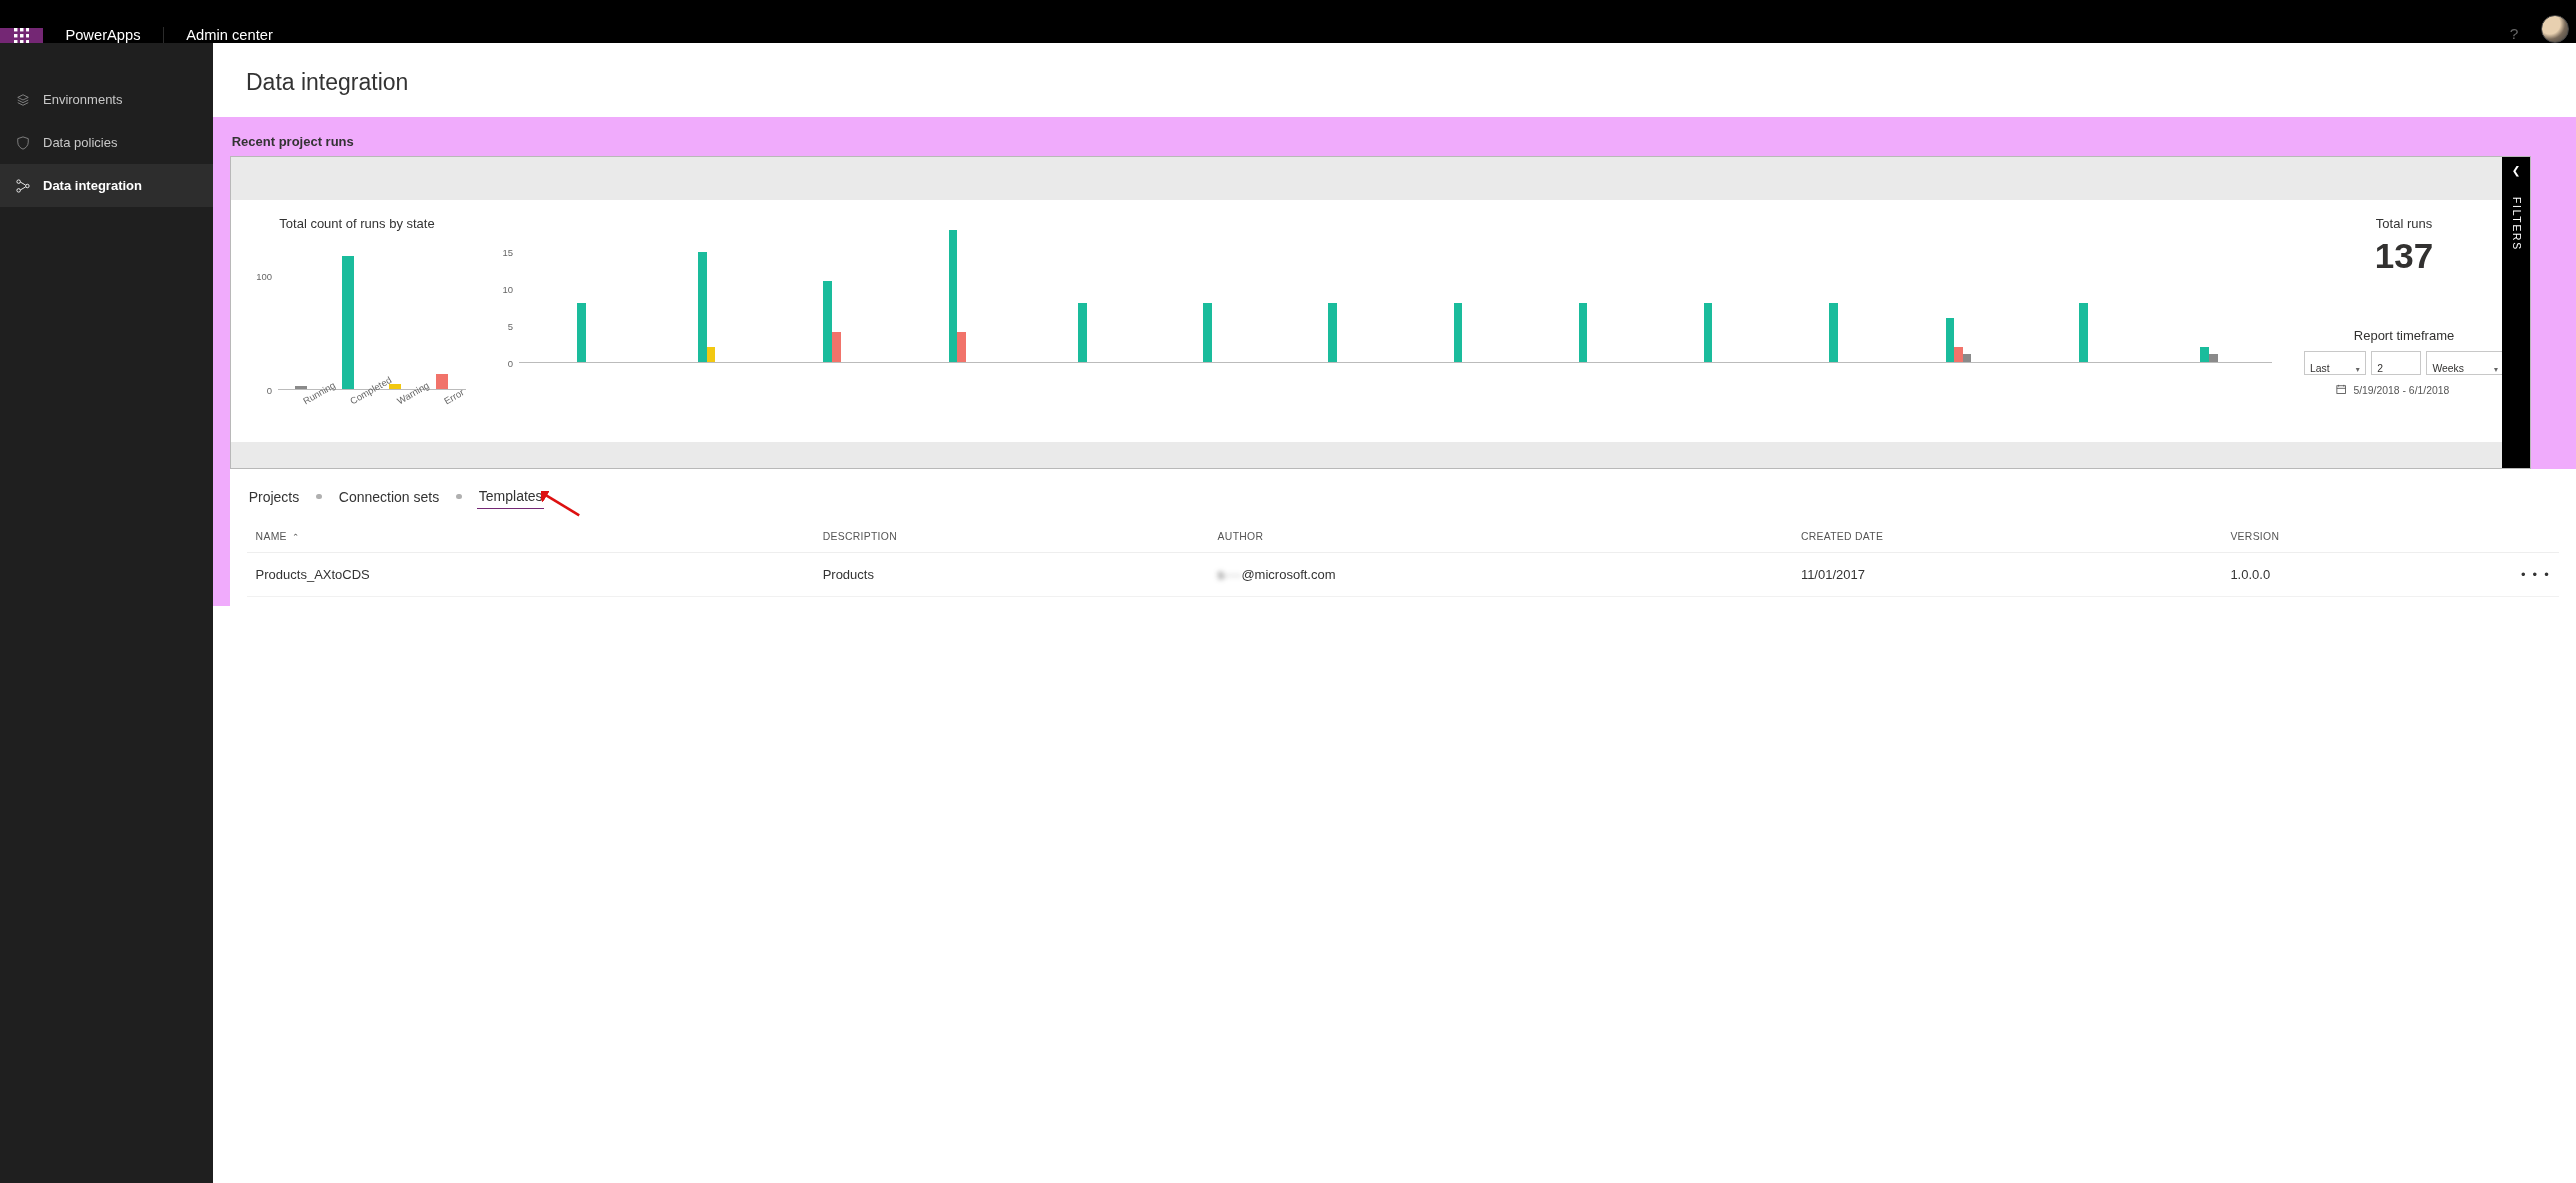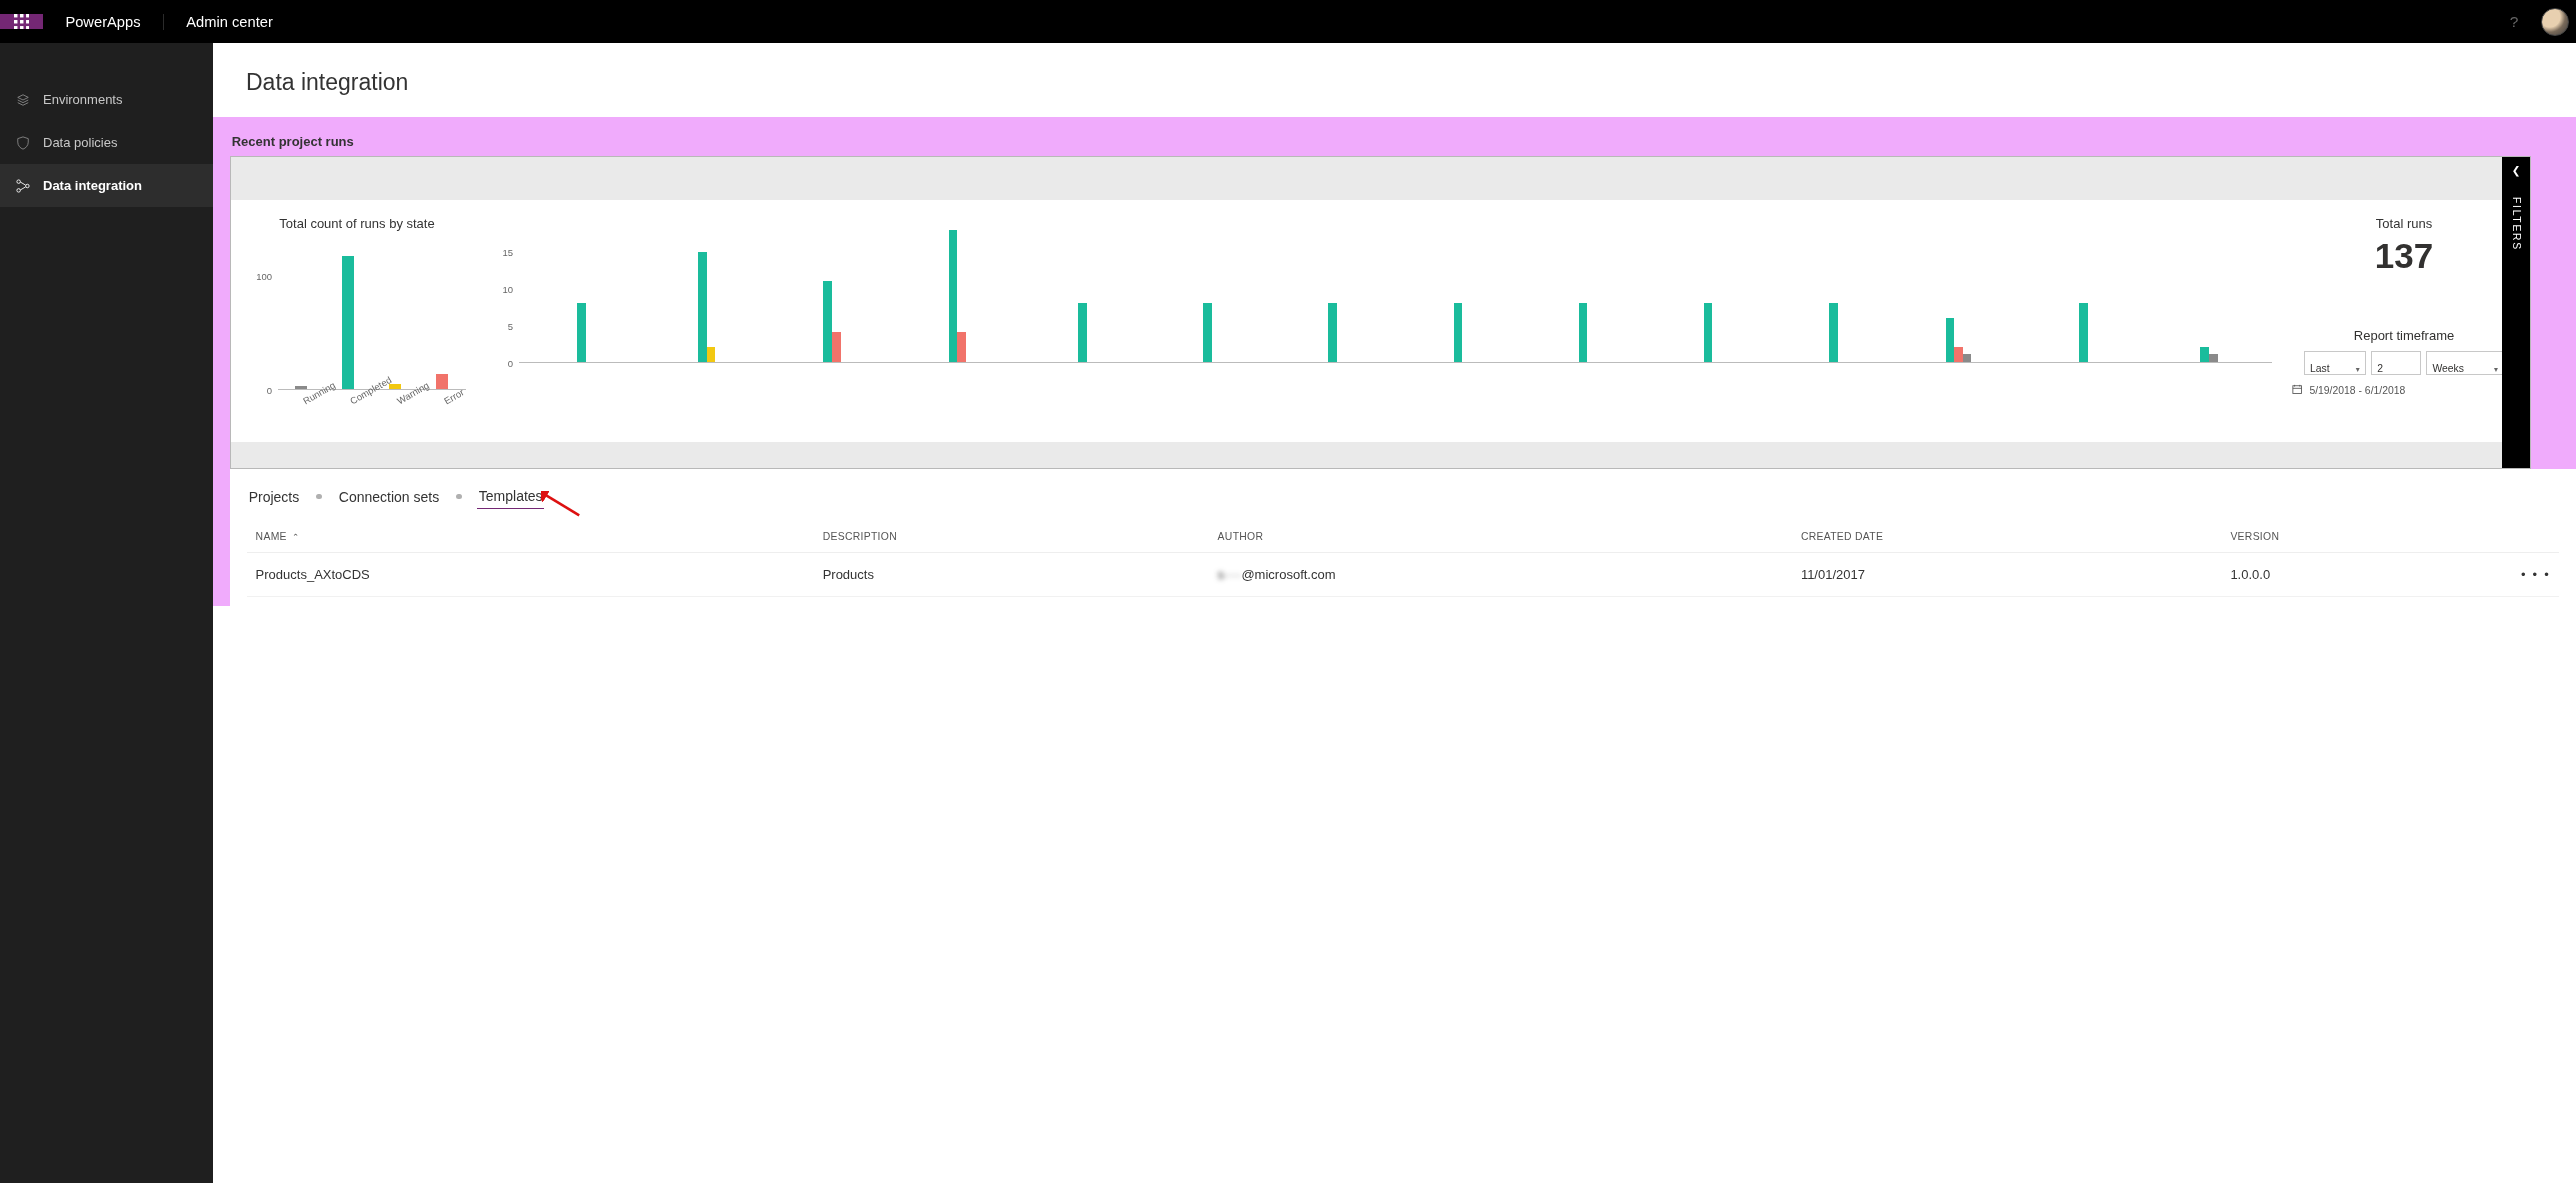--- a/index.html
+++ b/index.html
@@ -1,19 +1,19 @@
 <!DOCTYPE html>
 <html style="font-size:14px"><head>
 <meta charset="utf-8">
 <style>
 * { margin: 0; padding: 0; box-sizing: border-box; font-family: "Segoe UI", Arial, sans-serif; }
 html, body { width: 100%; height: 100%; background: #fff; color: #323130; }
 
 
-.topbar { height: 43px; background: #000; color: #fff; display: flex; align-items: center; }
+.topbar { height: 43px; background: #000; color: #fff; display: flex; align-items: flex-end; }
 .waffle { width: 43px; background: #742774; display: flex; align-items: center; justify-content: center; cursor: pointer; }
 .waffle svg { width: 15.5px; height: 15.5px; }
 .brand { display: flex; align-items: center; padding: 0 22.4px; border-right: 0.9px solid #2b2b2b; font-size: 14.7px; }
 .subbrand { display: flex; align-items: center; padding: 0 22.4px; font-size: 14.7px; }
 .topbar .spacer { flex: 1; }
 .help { width: 38px; display: flex; align-items: center; justify-content: center; color: #666; font-size: 15.5px; cursor: pointer; }
 .avatar { width: 43px; display: flex; align-items: center; justify-content: center; cursor: pointer; }
 .avatar .circle { width: 28px; height: 28px; border-radius: 50%; background: radial-gradient(circle at 30% 30%, #e8d0b0 0 40%, #796a5a 60%, #3a3a3a 100%); border: 0.9px solid #444; }
 
 
@@ -55,21 +55,21 @@
 #chart1 { height: 173px; }
 #chart2 { height: 173px; }
 
 
 .rightpanel h3 { font-size: 13px; color: #333; text-align: center; margin-bottom: 5.2px; font-weight: 400; }
 .bignum { font-size: 35px; font-weight: 600; text-align: center; }
 .tf-label { font-size: 13px; text-align: center; margin-top: 52px; margin-bottom: 8.6px; }
 .tf-row { display: flex; gap: 5.2px; justify-content: center; }
 .sel { border: 0.9px solid #c8c8c8; height: 24px; font-size: 10.4px; padding: 0 5.2px; display: flex; align-items: flex-end; gap: 7px; background: #fff; cursor: pointer; justify-content: space-between; }
 .sel .chev { font-size: 7.8px; color: #666; }
-.daterange { display: flex; align-items: center; gap: 7px; font-size: 10.4px; color: #555; margin-top: 8.6px; }
+.daterange { display: flex; align-items: center; gap: 7px; font-size: 10.4px; color: #555; margin-top: 8.6px; margin-left: 44px; }
 
 
 .filters-rail { position: absolute; right: 0; top: 0; bottom: 0; width: 28px; background: #000; color: #fff; display: flex; flex-direction: column; align-items: center; padding-top: 7px; cursor: pointer; }
 .filters-rail .chev { font-size: 10.4px; margin-bottom: 21px; }
 .filters-rail .vtext { writing-mode: vertical-rl; letter-spacing: 1.7px; font-size: 10.4px; }
 
 
 .tabs { display: flex; align-items: center; gap: 15.5px; padding: 15.5px 17px 8.6px; background: #fff; margin-right: 0; }
 .tab { font-size: 14px; color: #333; padding: 3.5px 1.7px; cursor: pointer; }
 .tab.active { border-bottom: 1.7px solid #742774; font-weight: 400; }

